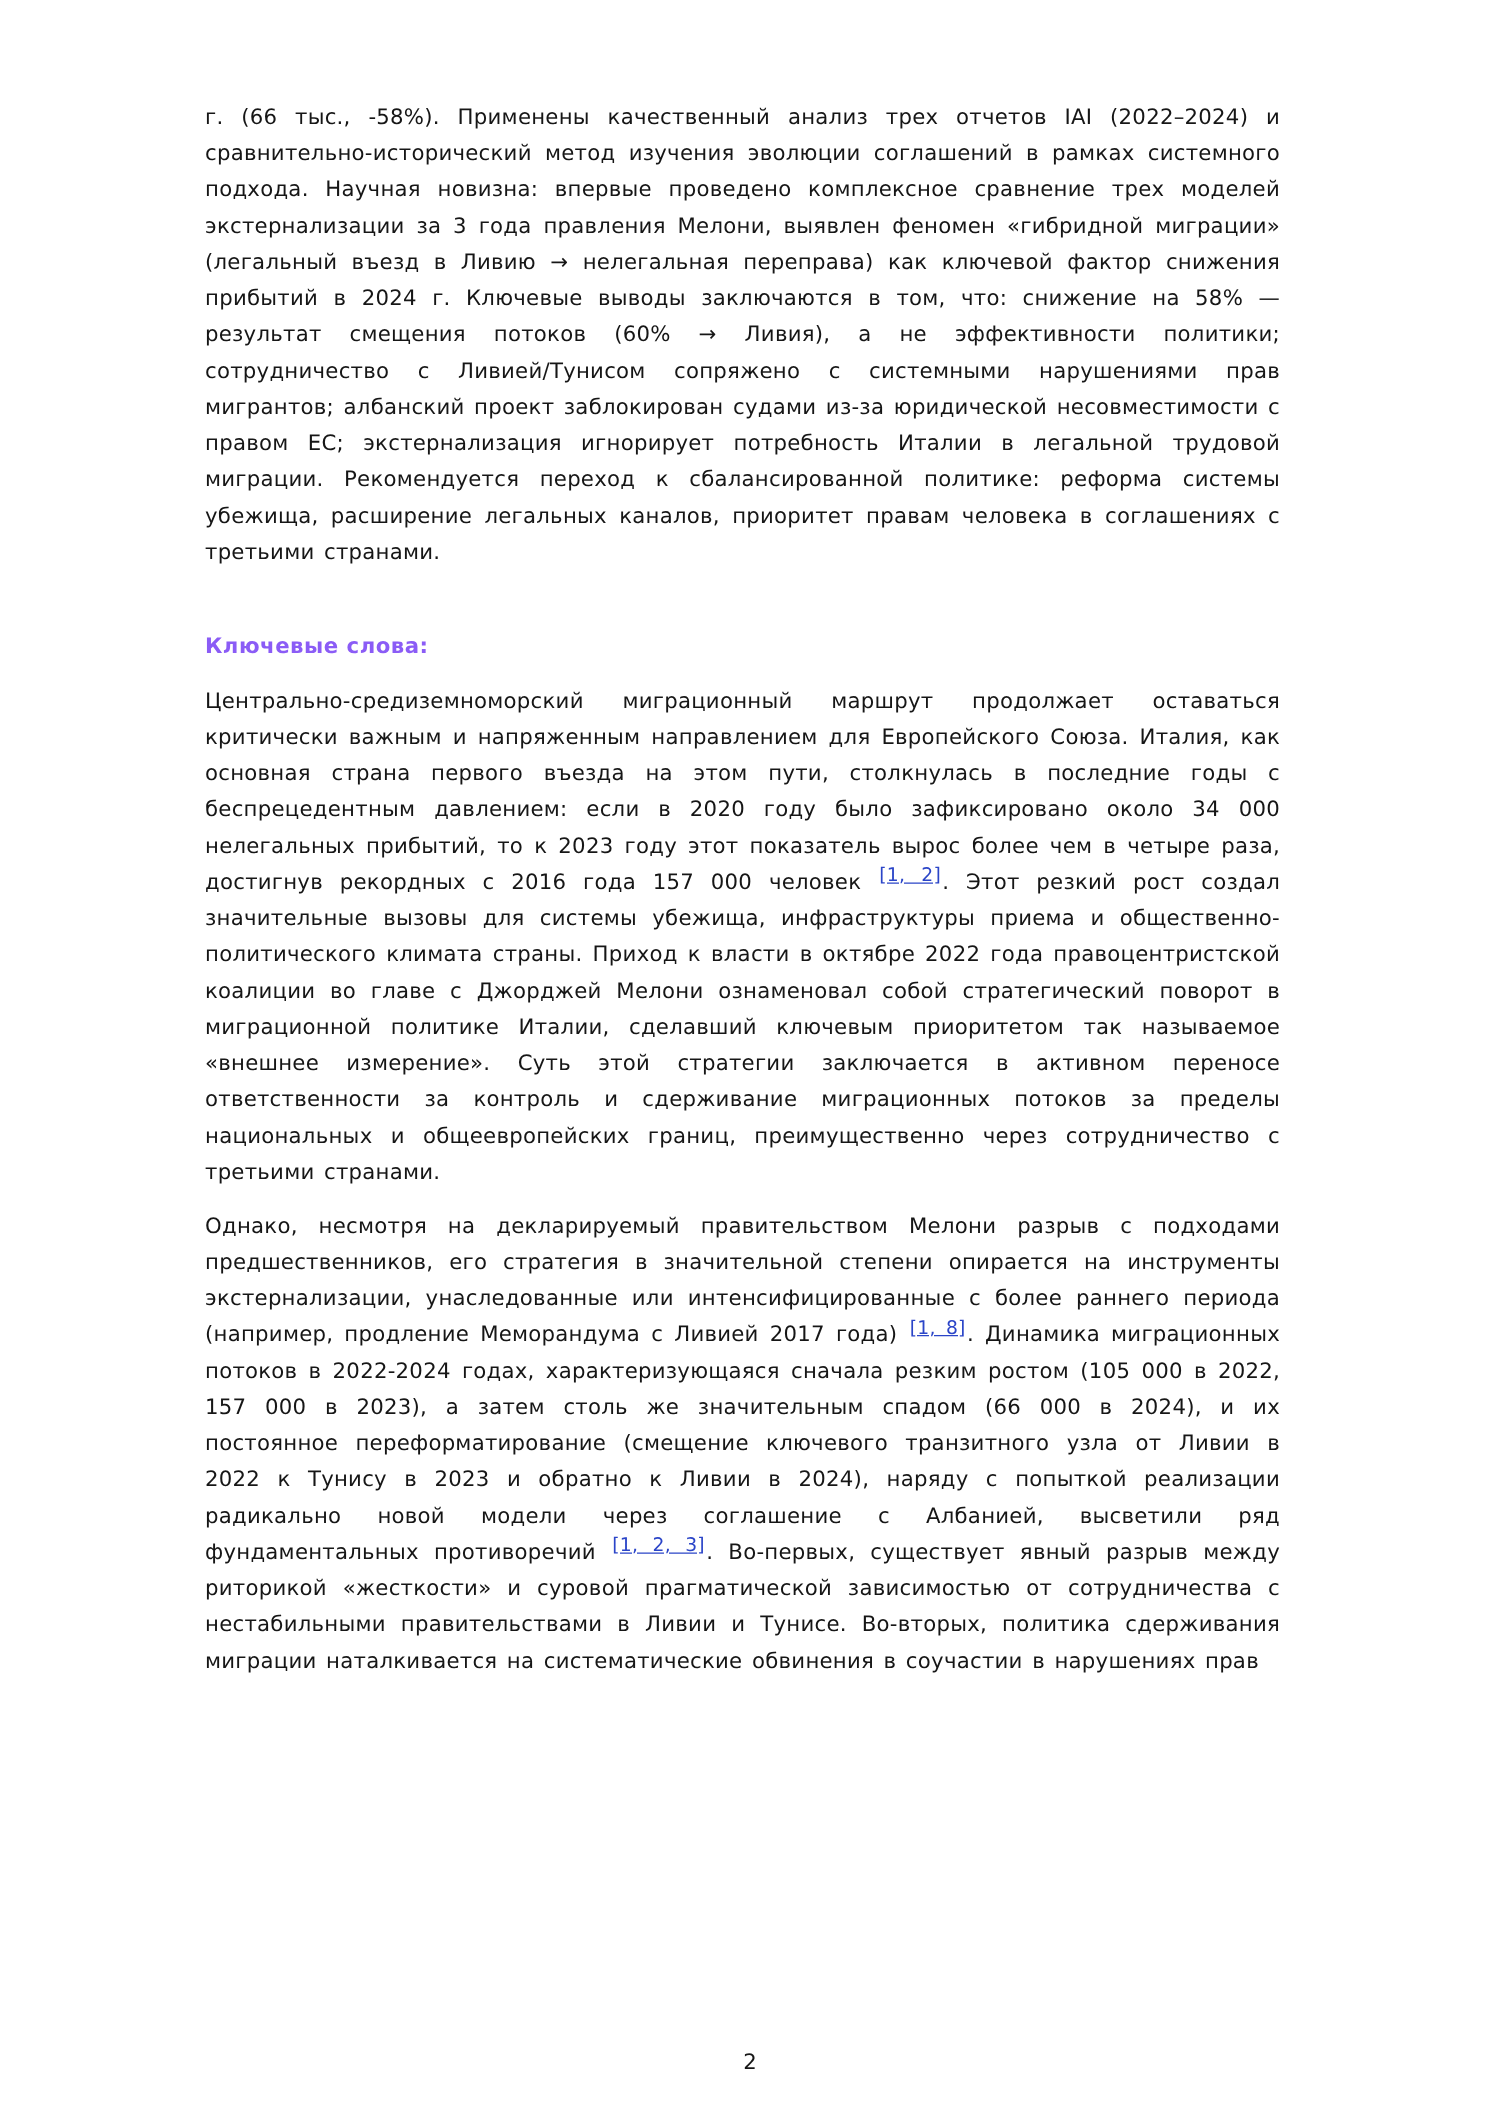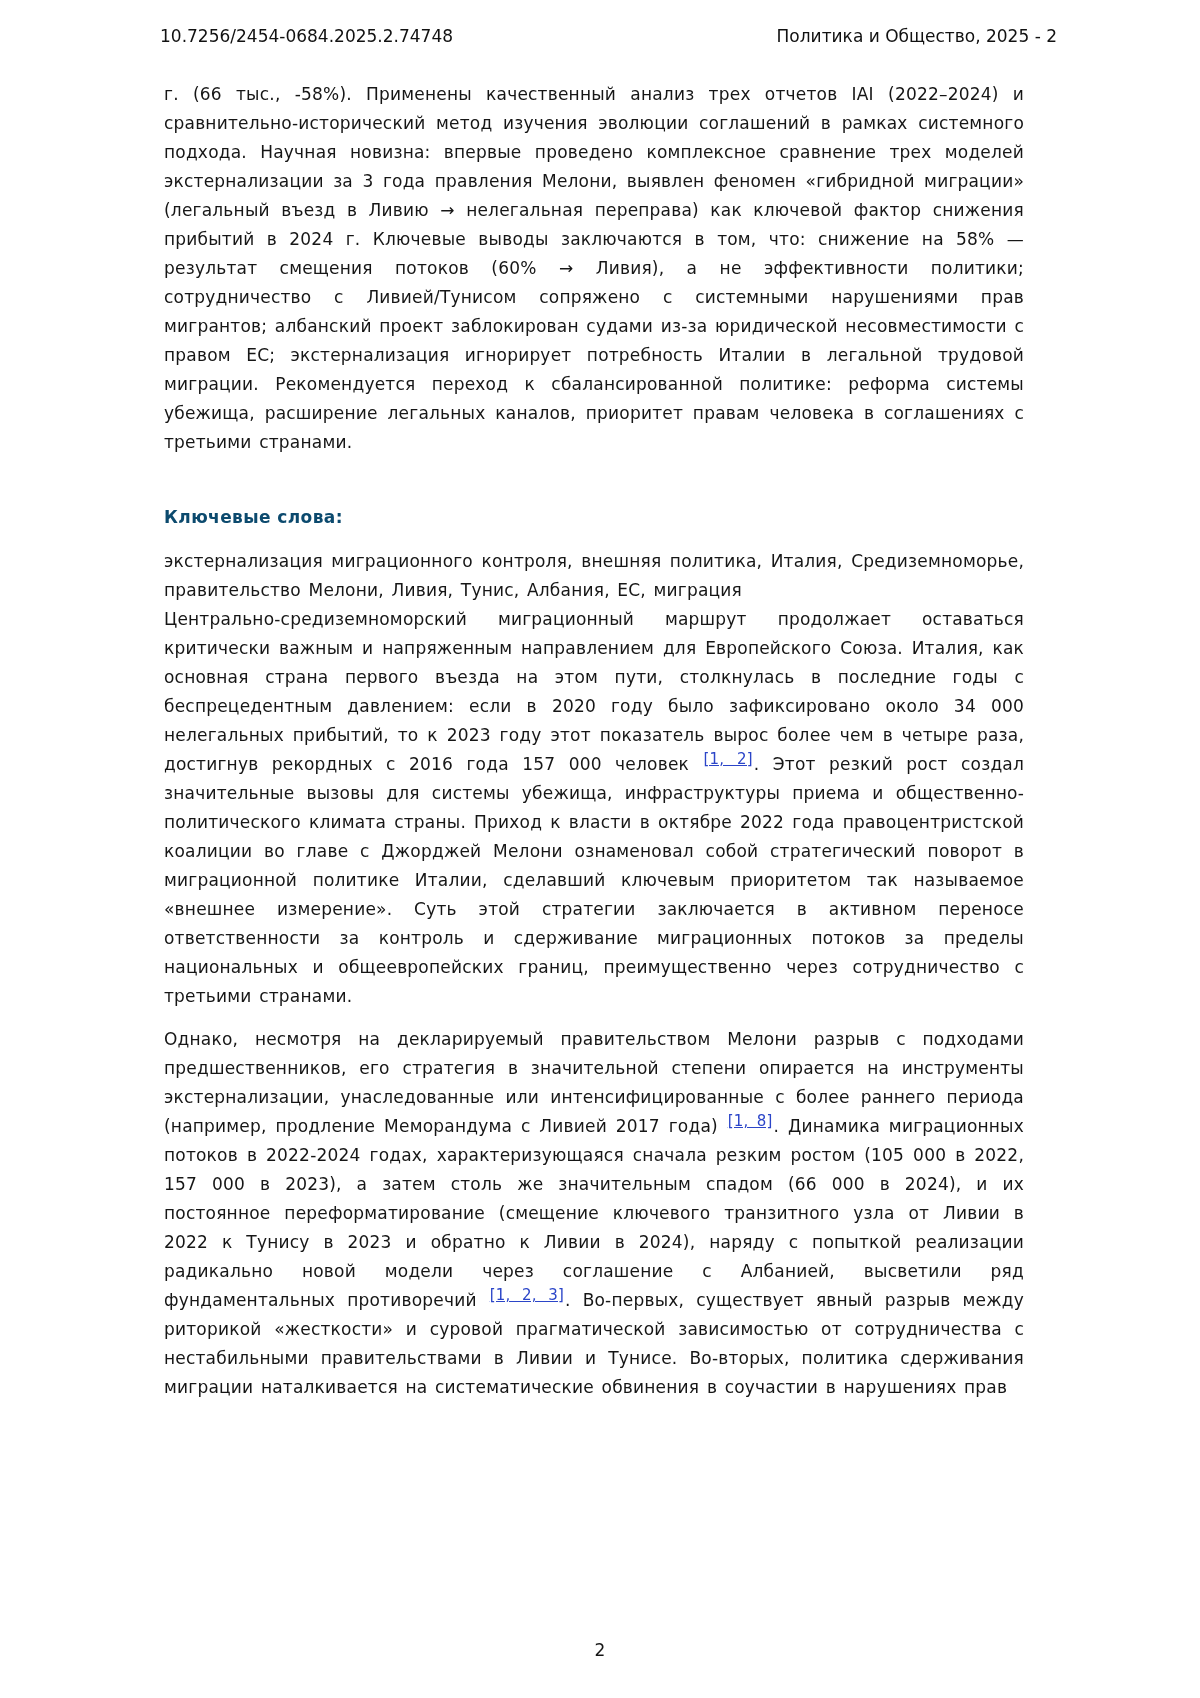--- a/index.html
+++ b/index.html
@@ -41,21 +41,21 @@
     letter-spacing: 0.2px;
     word-spacing: 2px;
     margin: 0;
   }
   .section-heading {
     font-size: 17px;
     font-weight: 700;
     letter-spacing: 0.4px;
     line-height: 29px;
     margin: 0;
-    color: #0c4a6e;
+    color: #8b5cf6;
   }
   .keywords-heading { margin: 46px 0 15px 0; }
   .keywords-text { margin: 0; }
   .intro-heading { margin: 40px 0 16px 0; }
   .para-gap { margin-top: 14px; }
   .cite {
     color: var(--link, #2b45c8);
     font-size: 15px;
     line-height: 0;
     text-decoration: underline;
@@ -73,32 +73,27 @@
     text-align: center;
     font-size: 17px;
     color: #161616;
   }
 </style>
 </head>
 <body>
 
 <div class="page">
 
-  <header class="page-header">
-    <span class="doi">10.7256/2454-0684.2025.2.74748</span>
-    <span class="journal">Политика и Общество, 2025 - 2</span>
-  </header>
 
   <main class="content">
 
     <p class="body-text abstract">г. (66 тыс., -58%). Применены качественный анализ трех отчетов IAI (2022–2024) и сравнительно-исторический метод изучения эволюции соглашений в рамках системного подхода. Научная новизна: впервые проведено комплексное сравнение трех моделей экстернализации за 3 года правления Мелони, выявлен феномен «гибридной миграции» (легальный въезд в Ливию → нелегальная переправа) как ключевой фактор снижения прибытий в 2024 г. Ключевые выводы заключаются в том, что: снижение на 58% — результат смещения потоков (60% → Ливия), а не эффективности политики; сотрудничество с Ливией/Тунисом сопряжено с системными нарушениями прав мигрантов; албанский проект заблокирован судами из-за юридической несовместимости с правом ЕС; экстернализация игнорирует потребность Италии в легальной трудовой миграции. Рекомендуется переход к сбалансированной политике: реформа системы убежища, расширение легальных каналов, приоритет правам человека в соглашениях с третьими странами.</p>
 
     <h2 class="section-heading keywords-heading">Ключевые слова:</h2>
 
-    <p class="body-text keywords-text">экстернализация миграционного контроля, внешняя политика, Италия, Средиземноморье, правительство Мелони, Ливия, Тунис, Албания, ЕС, миграция</p>
 
 
     <p class="body-text"><span>Центрально-средиземноморский миграционный маршрут продолжает оставаться критически важным и напряженным направлением для Европейского Союза. Италия, как основная страна первого въезда на этом пути, столкнулась в последние годы с беспрецедентным давлением: если в 2020 году было зафиксировано около 34 000 нелегальных прибытий, то к 2023 году этот показатель вырос более чем в четыре раза, достигнув рекордных с 2016 года 157 000 человек </span><a class="cite">[1, 2]</a><span>. Этот резкий рост создал значительные вызовы для системы убежища, инфраструктуры приема и общественно-политического климата страны. Приход к власти в октябре 2022 года правоцентристской коалиции во главе с Джорджей Мелони ознаменовал собой стратегический поворот в миграционной политике Италии, сделавший ключевым приоритетом так называемое «внешнее измерение». Суть этой стратегии заключается в активном переносе ответственности за контроль и сдерживание миграционных потоков за пределы национальных и общеевропейских границ, преимущественно через сотрудничество с третьими странами.</span></p>
 
     <p class="body-text para-gap"><span>Однако, несмотря на декларируемый правительством Мелони разрыв с подходами предшественников, его стратегия в значительной степени опирается на инструменты экстернализации, унаследованные или интенсифицированные с более раннего периода (например, продление Меморандума с Ливией 2017 года) </span><a class="cite">[1, 8]</a><span>. Динамика миграционных потоков в 2022-2024 годах, характеризующаяся сначала резким ростом (105 000 в 2022, 157 000 в 2023), а затем столь же значительным спадом (66 000 в 2024), и их постоянное переформатирование (смещение ключевого транзитного узла от Ливии в 2022 к Тунису в 2023 и обратно к Ливии в 2024), наряду с попыткой реализации радикально новой модели через соглашение с Албанией, высветили ряд фундаментальных противоречий </span><a class="cite">[1, 2, 3]</a><span>. Во-первых, существует явный разрыв между риторикой «жесткости» и суровой прагматической зависимостью от сотрудничества с нестабильными правительствами в Ливии и Тунисе. Во-вторых, политика сдерживания миграции наталкивается на систематические обвинения в соучастии в нарушениях прав</span></p>
 
   </main>
 
   <footer class="page-footer">
     <span>2</span>

